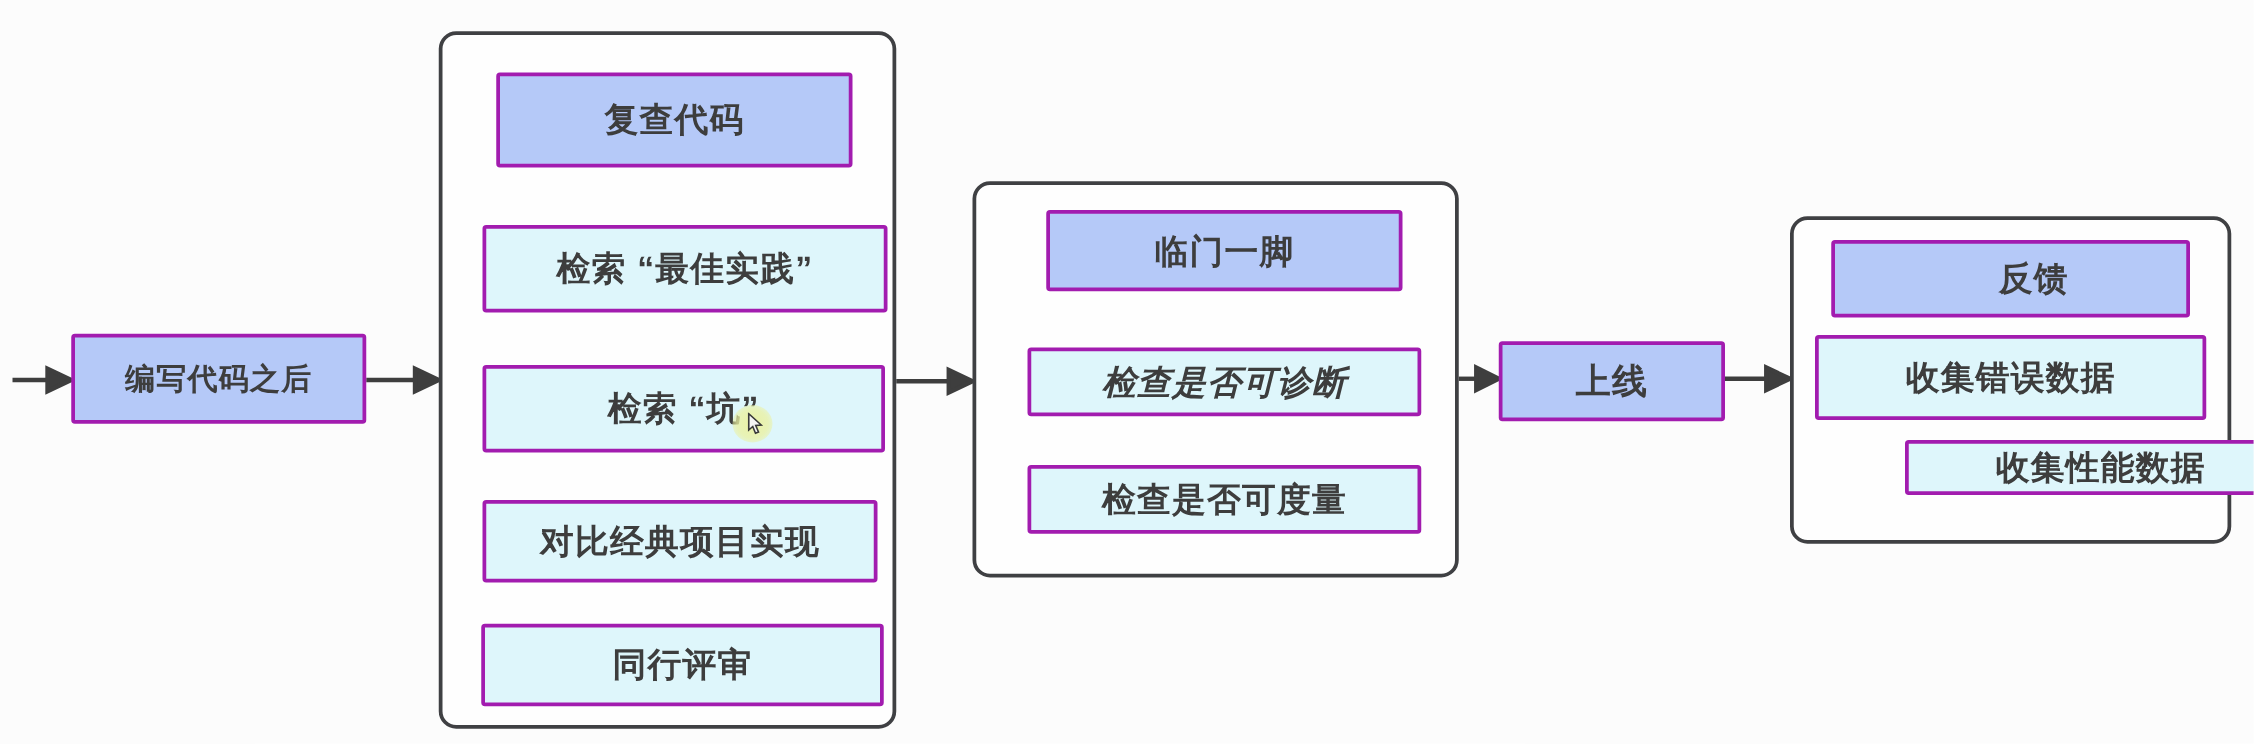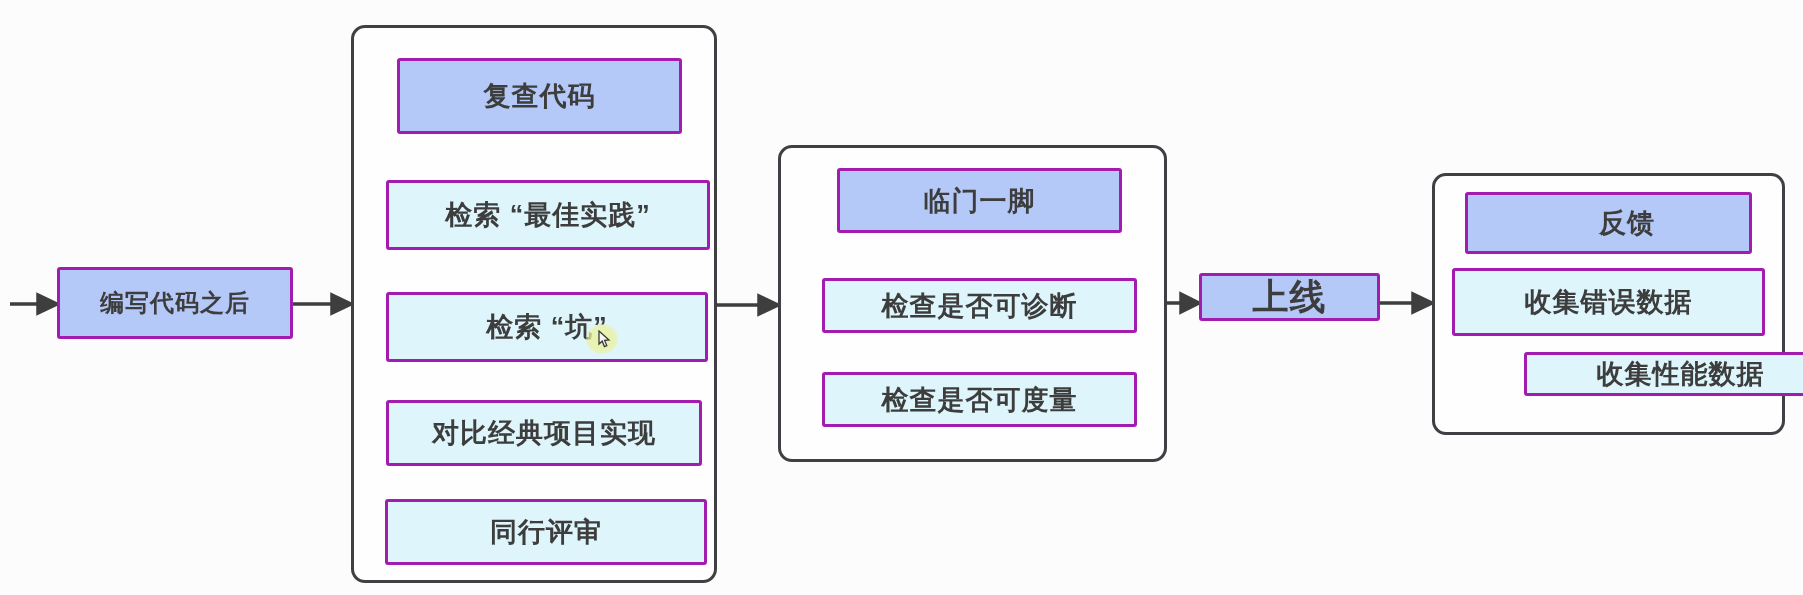--- a/index.html
+++ b/index.html
@@ -77,24 +77,24 @@
 
   <div class="group" style="left:351px; top:25px; width:366px; height:558px;"></div>
   <div class="node blue" style="left:397px; top:58px; width:285px; height:76px;">复查代码</div>
   <div class="node cyan" style="left:386px; top:180px; width:324px; height:70px;">检索 “最佳实践”</div>
   <div class="node cyan" style="left:386px; top:292px; width:322px; height:70px;">检索 “坑”</div>
   <div class="node cyan" style="left:386px; top:400px; width:316px; height:66px;">对比经典项目实现</div>
   <div class="node cyan" style="left:385px; top:499px; width:322px; height:66px;">同行评审</div>
 
   <div class="group" style="left:778px; top:145px; width:389px; height:317px;"></div>
   <div class="node blue" style="left:837px; top:168px; width:285px; height:65px;">临门一脚</div>
-  <div class="node cyan" style="left:822px; top:278px; width:315px; height:55px;">检查是否可诊断</div>
+  <div class="node cyan" style="left:822px; top:278px; width:315px; height:55px;font-style:italic;">检查是否可诊断</div>
   <div class="node cyan" style="left:822px; top:372px; width:315px; height:55px;">检查是否可度量</div>
 
-  <div class="node blue" style="left:1199px; top:273px; width:181px; height:48px; font-size:36px;">上线</div>
+  <div class="node blue" style="left:1199px; top:273px; width:181px; height:64px; font-size:28px;">上线</div>
 
   <div class="group" style="left:1432px; top:173px; width:353px; height:262px;"></div>
   <div class="node blue" style="left:1465px; top:192px; width:287px; height:62px;padding-left:37px;">反馈</div>
   <div class="node cyan" style="left:1452px; top:268px; width:313px; height:68px;">收集错误数据</div>
   <div class="node cyan" style="left:1524px; top:352px; width:313px; height:44px;">收集性能数据</div>
 
   <div class="cursor-highlight"></div>
   <svg class="cursor" viewBox="0 0 16 20" xmlns="http://www.w3.org/2000/svg">
     <path d="M3 1 L3 14 L6.2 11.2 L8.4 16.6 L10.8 15.6 L8.6 10.4 L13 10 Z" fill="#f5f5f5" stroke="#3a3a3a" stroke-width="1.3"></path>
   </svg>

